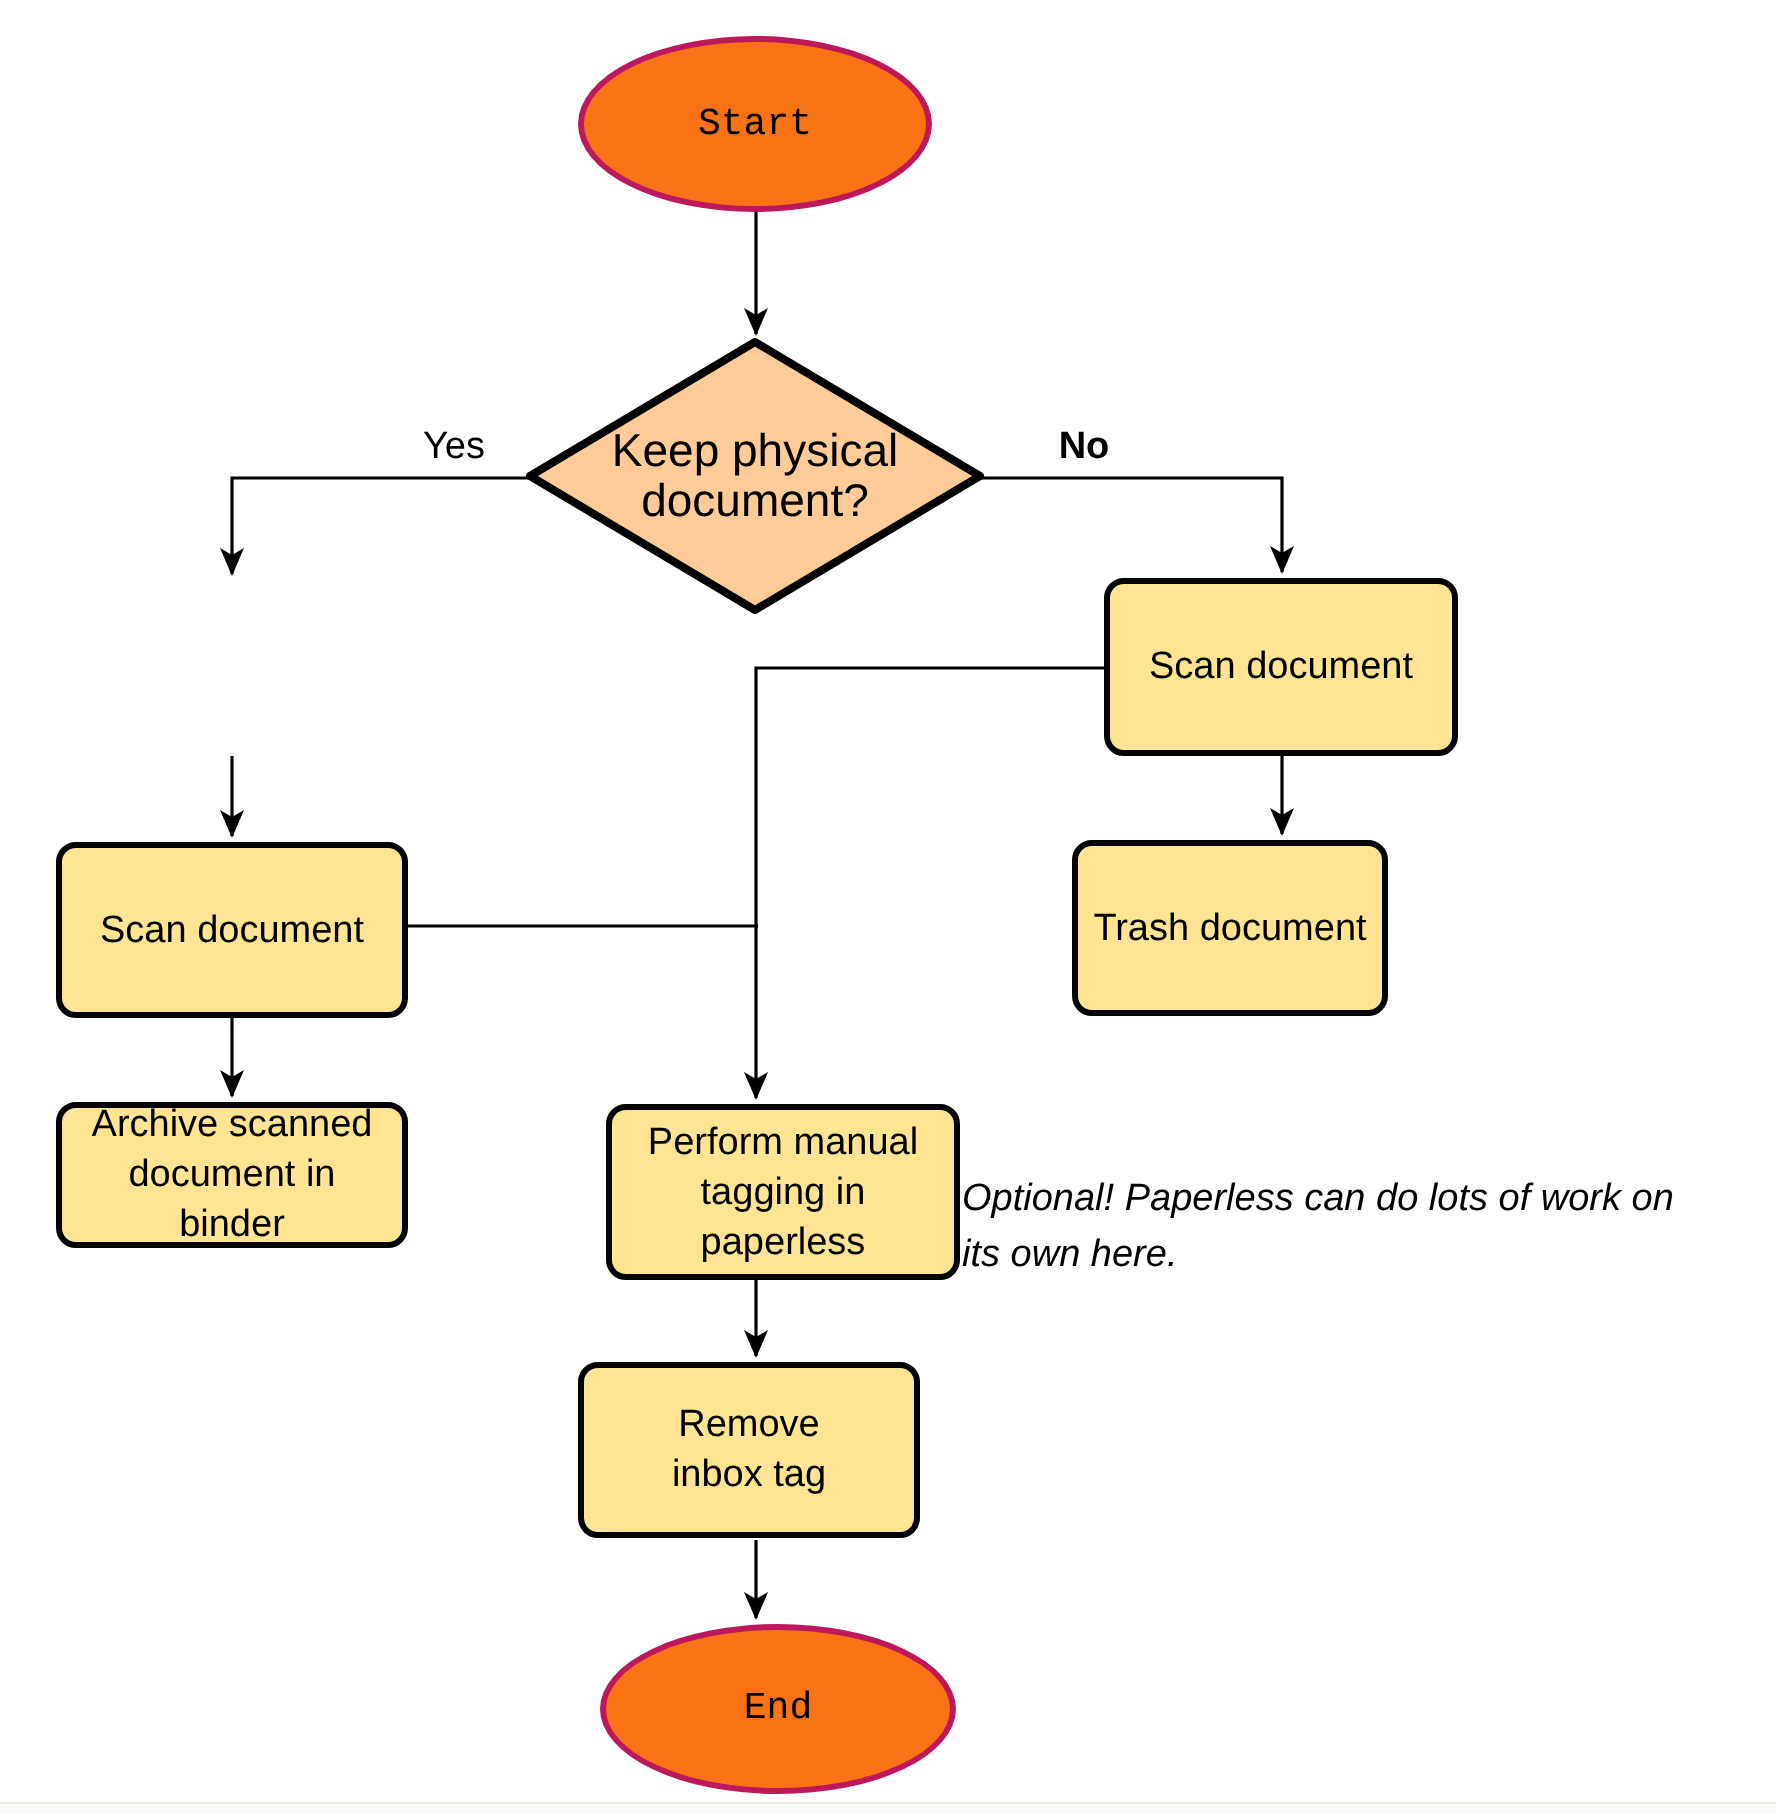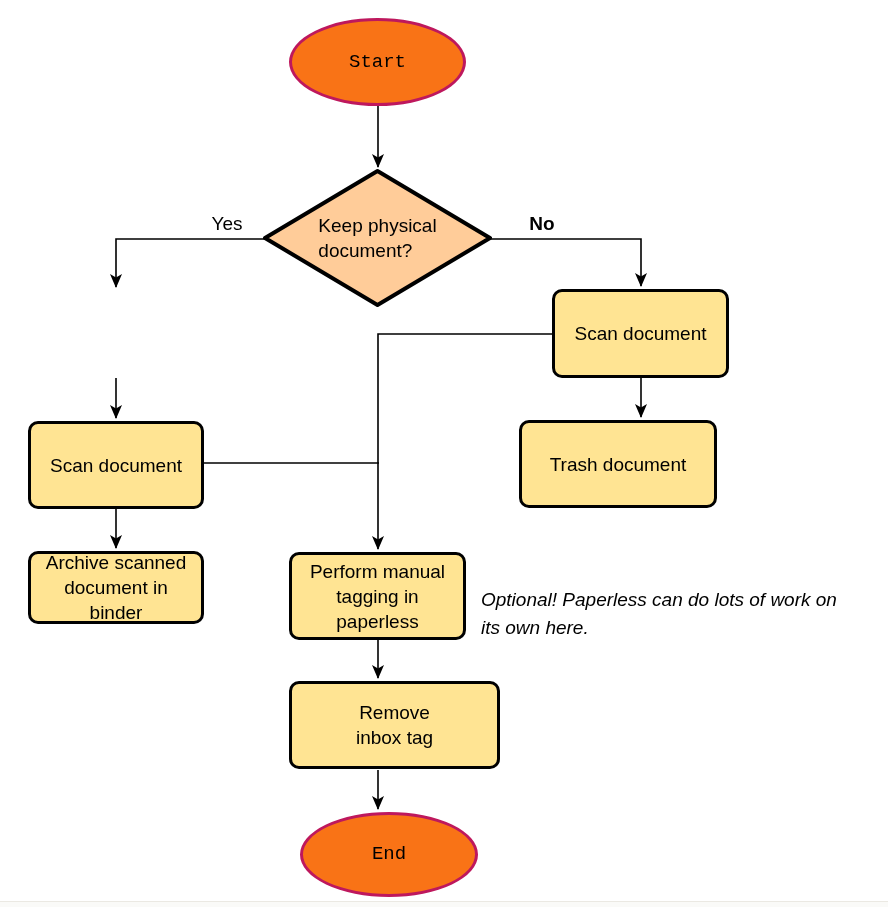--- a/index.html
+++ b/index.html
@@ -46,21 +46,22 @@
     width: 231px; height: 140px;
   }
   .decision-wrap svg { position: absolute; left: 0; top: 0; }
   .decision-label {
     position: absolute;
     left: 0; top: 0;
     width: 100%; height: 100%;
     display: flex;
     align-items: center;
     justify-content: center;
-    font-size: 19px;
+    text-align: center;
+    font-size: 23px;
     line-height: 25px;
     white-space: pre-line;
   }
   .edge-label {
     position: absolute;
     top: 213px;
     width: 36px;
     text-align: center;
     font-size: 19px;
     line-height: 22px;
@@ -130,34 +131,34 @@
   <div class="node rect" style="left:28px; top:551px; width:176px; height:73px;">
     <span>Archive scanned
 document in
 binder</span>
   </div>
 
   <div class="node rect" style="left:552px; top:289px; width:177px; height:89px;">
     <span>Scan document</span>
   </div>
 
-  <div class="node rect" style="left:519px; top:420px; width:198px; height:88px;">
+  <div class="node rect" style="left:536px; top:420px; width:158px; height:88px;">
     <span>Trash document</span>
   </div>
 
-  <div class="node rect" style="left:289px; top:552px; width:177px; height:88px;">
+  <div class="node rect" style="left:303px; top:552px; width:177px; height:88px;">
     <span>Perform manual
 tagging in
 paperless</span>
   </div>
 
   <div class="annotation">Optional! Paperless can do lots of work on
 its own here.</div>
 
-  <div class="node rect" style="left:289px; top:681px; width:211px; height:88px;">
+  <div class="node rect" style="left:289px; top:681px; width:171px; height:88px;">
     <span>Remove
 inbox tag</span>
   </div>
 
   <div class="node ellipse" style="left:300px; top:812px; width:178px; height:85px;">
     <span>End</span>
   </div>
 
   <div class="bottom-strip"></div>
 

